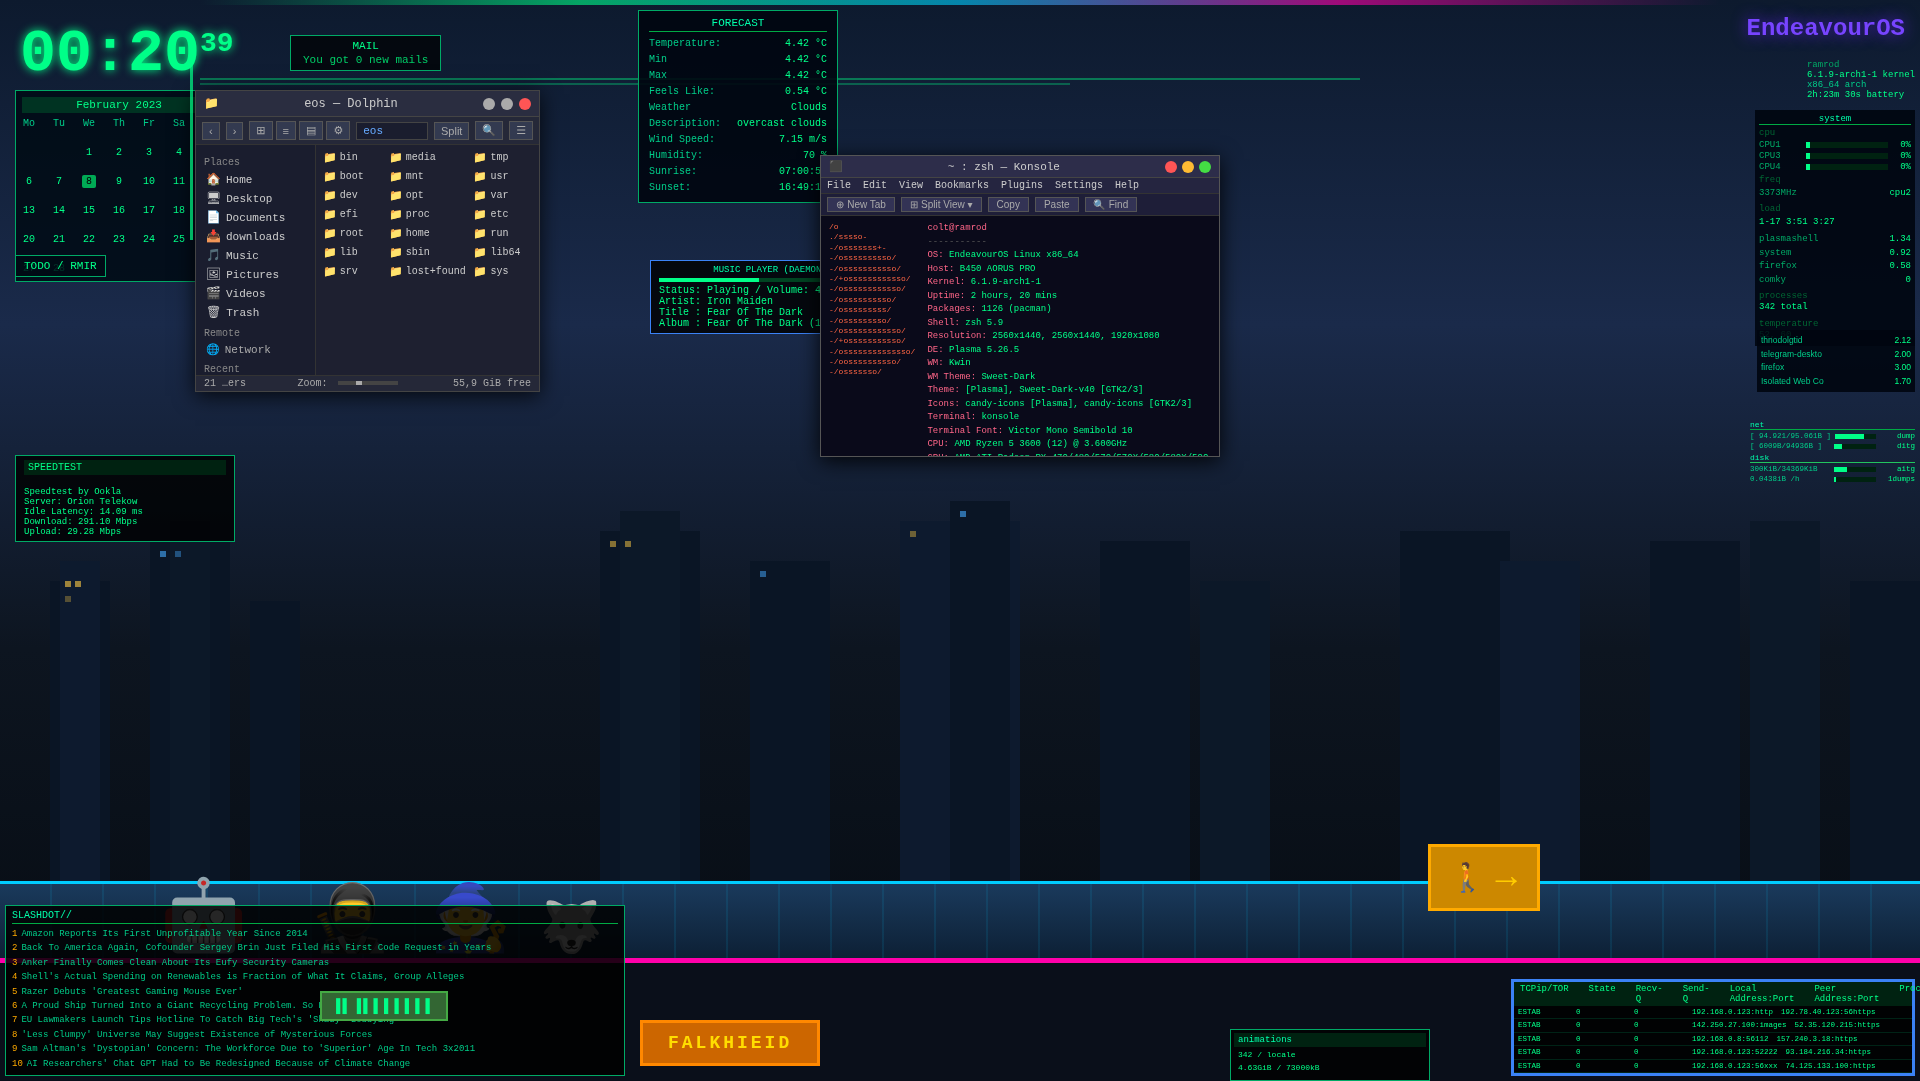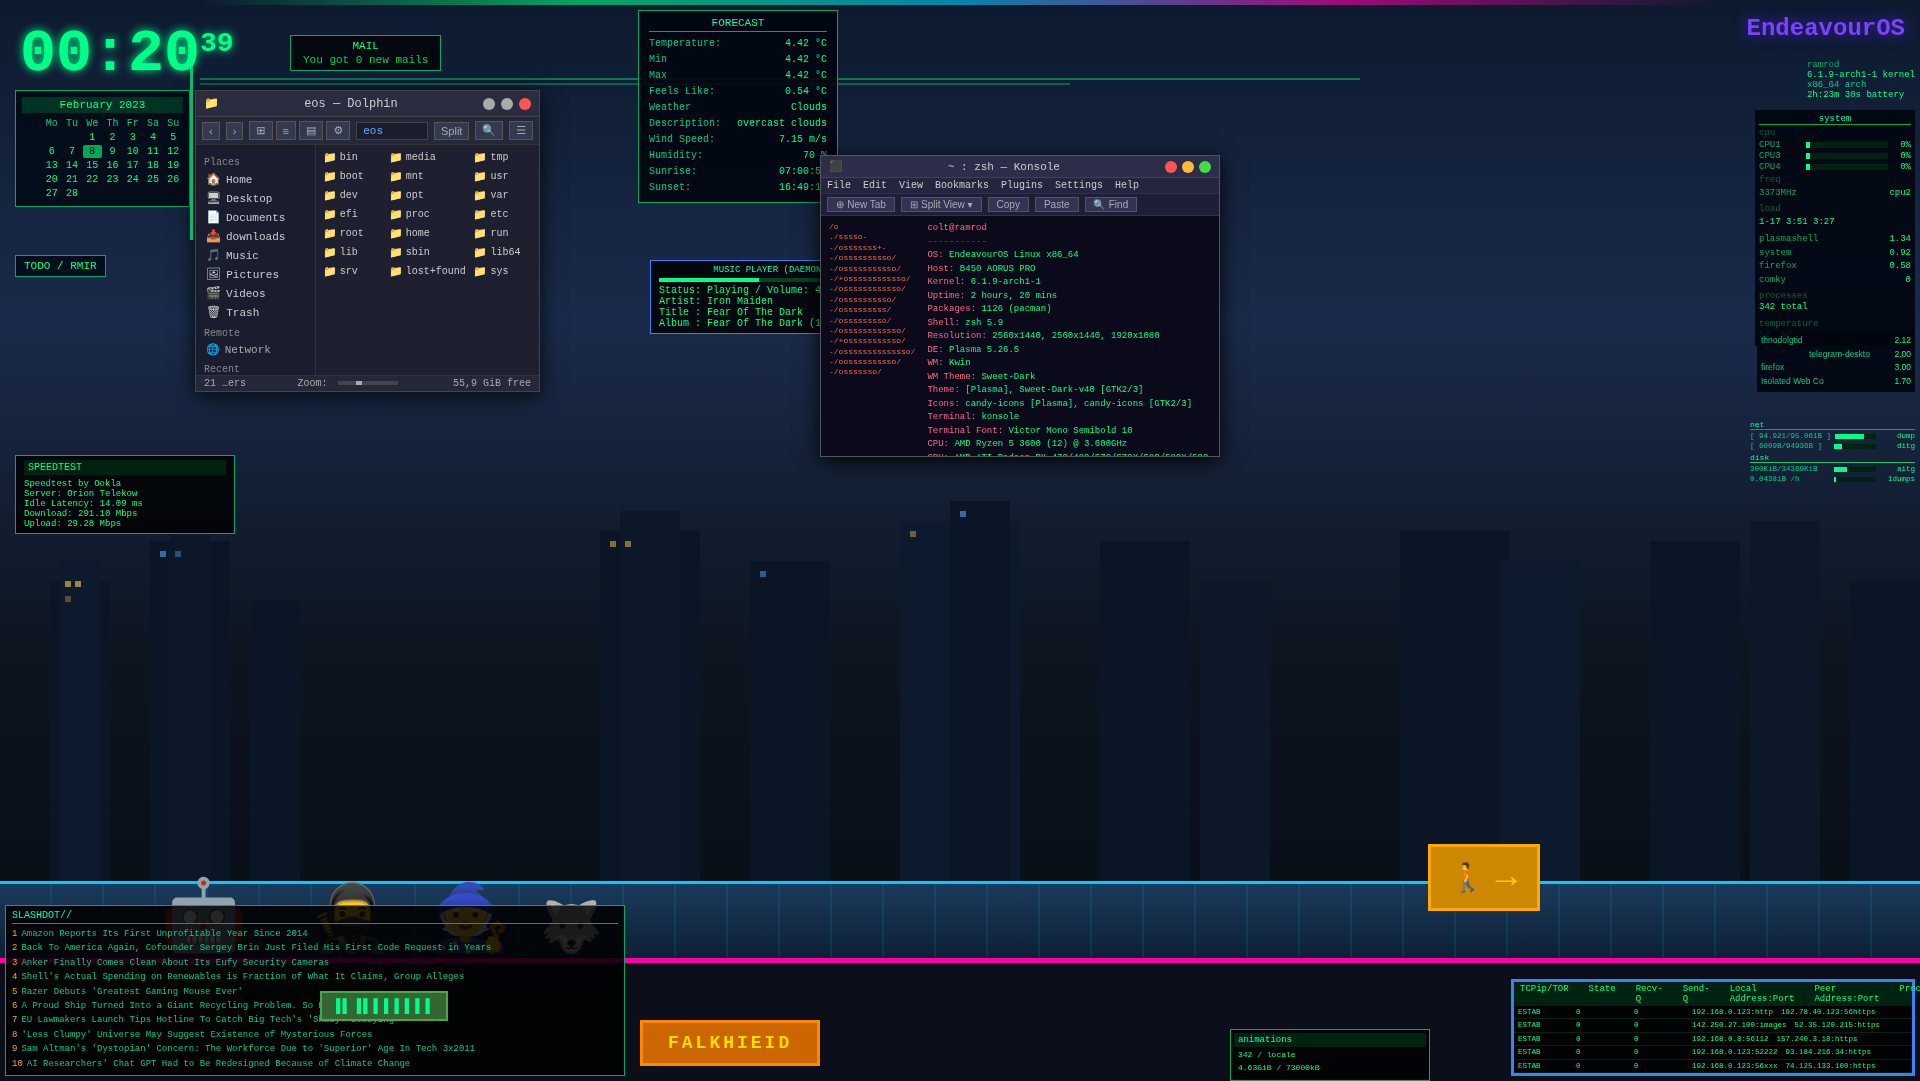--- a/index.html
+++ b/index.html
@@ -108,23 +108,22 @@
     }
     .calendar-widget .cal-header {
       text-align: center;
       background: #003322;
       padding: 2px;
       margin-bottom: 4px;
     }
     .calendar-widget .cal-days {
       display: grid;
       grid-template-columns: repeat(7, 1fr);
-      gap: 1px;
+      gap: 16px;
       font-size: 10px;
-      margin-left: 20px;
     }
     .calendar-widget .cal-day {
       text-align: center;
       padding: 1px;
     }
     .calendar-widget .cal-day.header {
       color: #00cc88;
     }
     .calendar-widget .cal-day.today {
       background: #00aa55;
@@ -155,21 +154,21 @@
       background: rgba(0,0,0,0.8);
       border: 1px solid #00aa66;
       padding: 4px 8px;
       color: #00ff88;
       font-size: 9px;
       width: 220px;
     }
     .speedtest-widget .speedtest-title {
       background: #002211;
       padding: 2px 4px;
-      margin-bottom: 4px;
+      margin-bottom: 12px;
       font-size: 10px;
     }
 
     
     .dolphin-window {
       position: absolute;
       top: 90px;
       left: 195px;
       width: 345px;
       background: #1e2030;
@@ -1067,21 +1066,21 @@
     <span>52, 60</span>
   </div>
 </div>
 
 <div class="netstat-widget" style="top:330px;right:5px;width:158px;font-size:8.5px;font-family:Liberation Sans, sans-serif;color:#00ff88;background:rgba(0,5,15,0.9);padding:4px;">
   <div style="line-height:1.6;">
     <span style="color:#00cc88;">thnodolgtid</span>
     <span style="float:right;">2.12</span>
   </div>
   <div style="line-height:1.6;clear:both;">
-    <span style="color:#00cc88;margin-left:48px;">telegram-deskto</span>
+    <span style="color:#00cc88;">telegram-deskto</span>
     <span style="float:right;">2.00</span>
   </div>
   <div style="line-height:1.6;clear:both;">
     <span style="color:#00cc88;">firefox</span>
     <span style="float:right;">3.00</span>
   </div>
   <div style="line-height:1.6;clear:both;">
     <span style="color:#00cc88;">Isolated Web Co</span>
     <span style="float:right;">1.70</span>
   </div>

